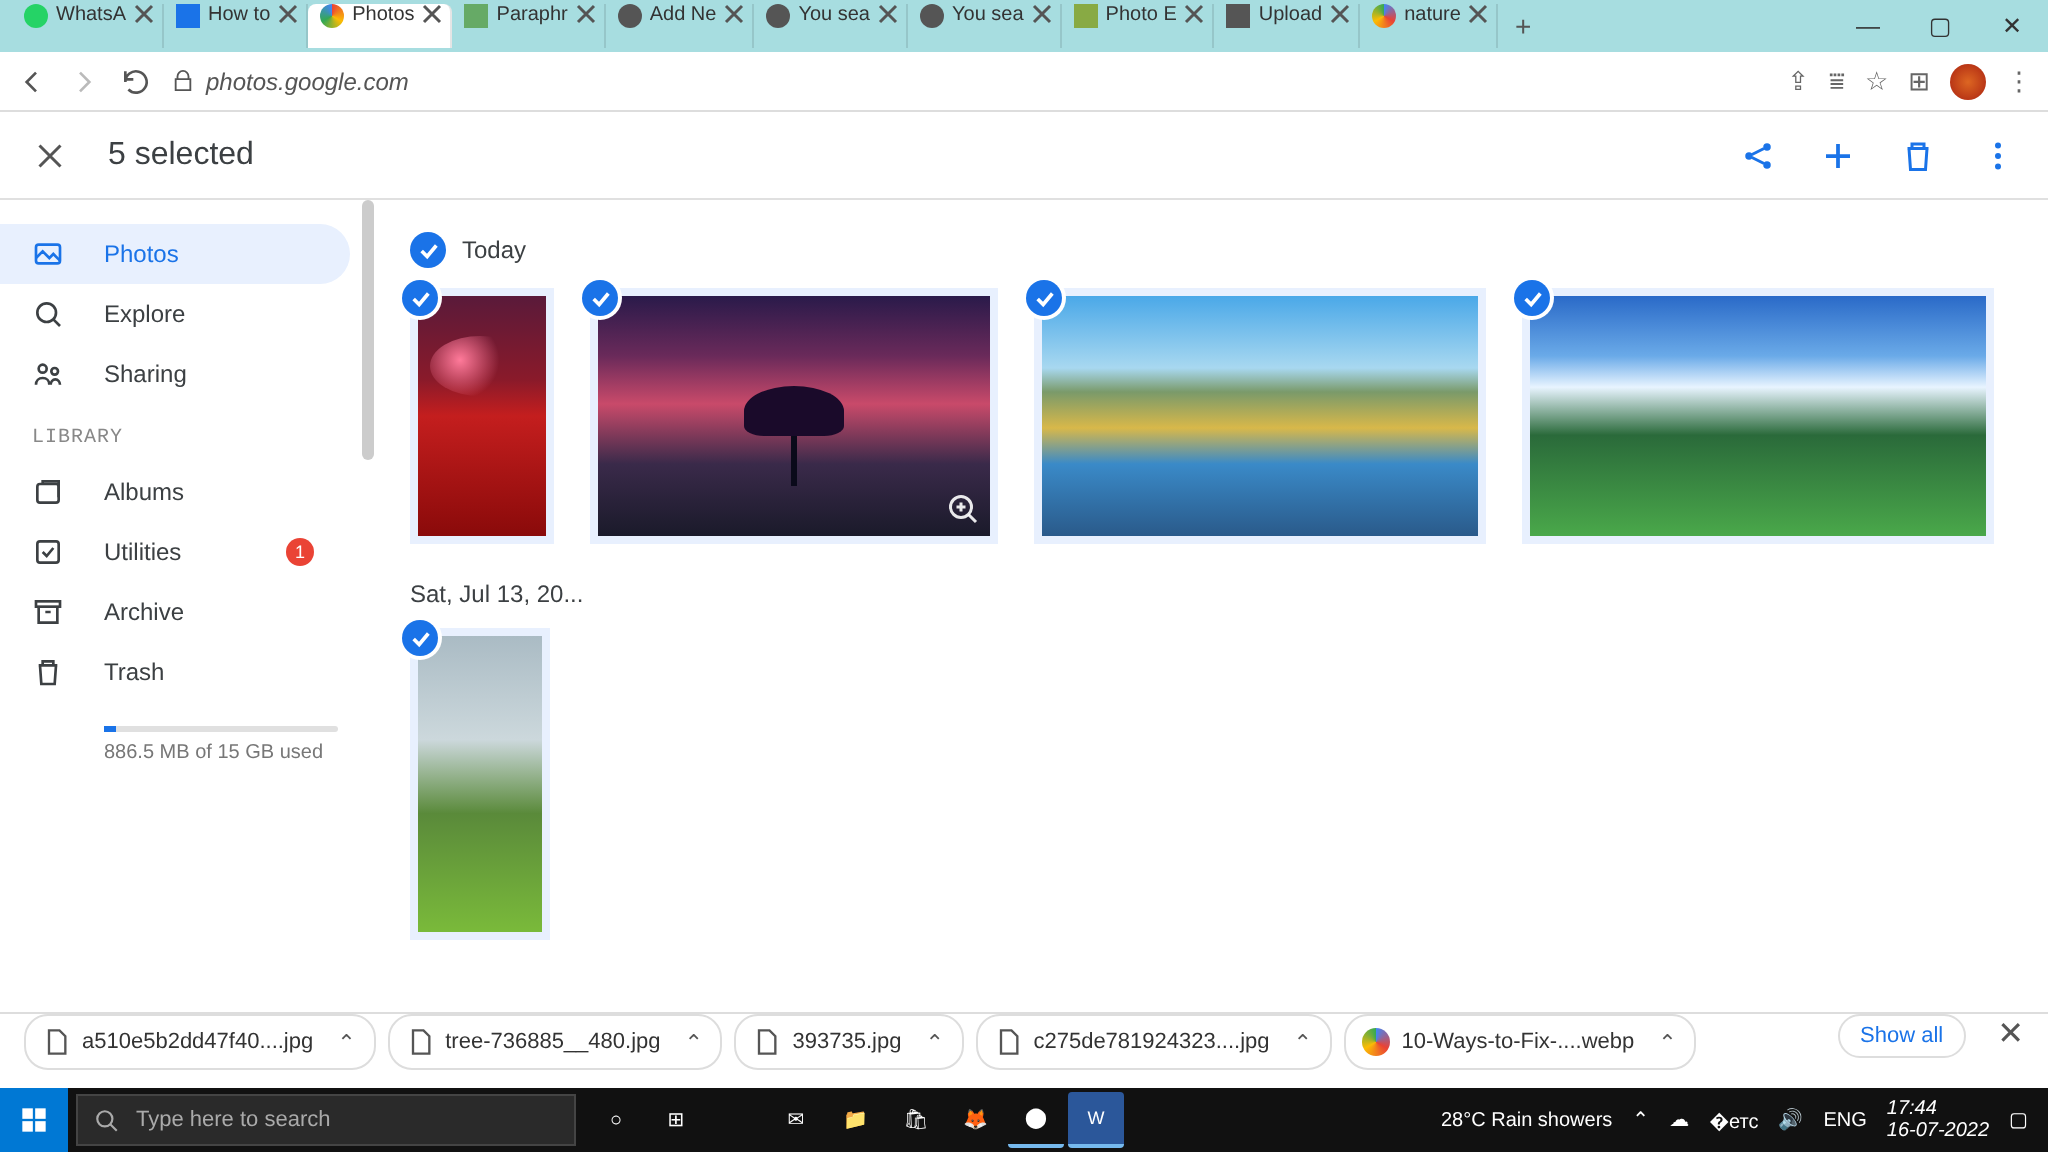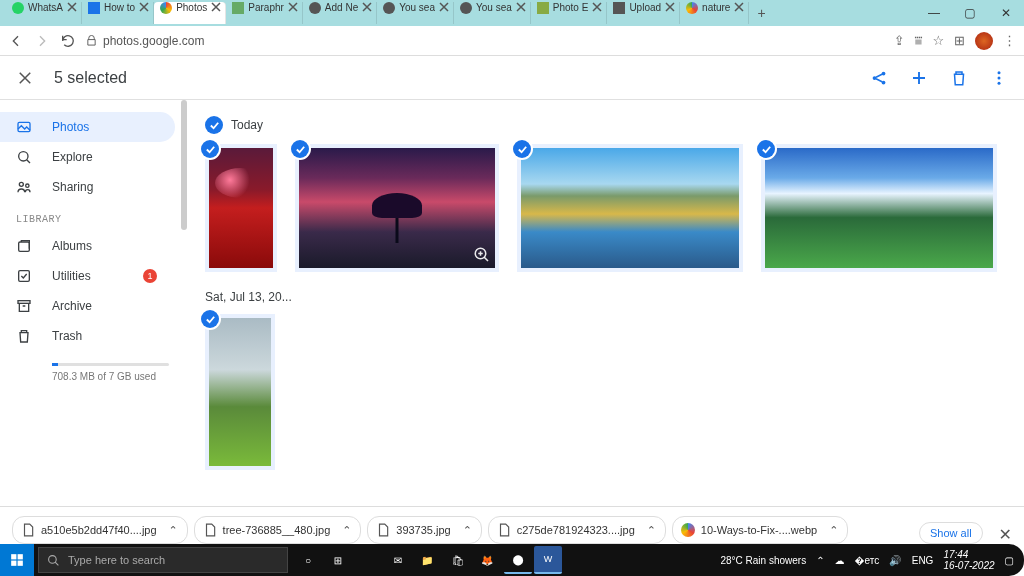--- a/index.html
+++ b/index.html
@@ -12,21 +12,21 @@
 .tab-icon { width:12px; height:12px; margin-right:4px; flex:none; }
 .tab-label { white-space:nowrap; overflow:hidden; text-overflow:ellipsis; flex:1; }
 .tab-close { width:10px; height:10px; margin-left:4px; color:#555; flex:none; }
 .newtab { margin-left:8px; color:#555; font-size:14px; }
 .winctrl { margin-left:auto; display:flex; }
 .winctrl span { width:36px; text-align:center; font-size:12px; color:#333; }
 
 
 .addrbar { height:30px; display:flex; align-items:center; padding:0 8px; gap:10px; border-bottom:1px solid #ddd; background:#fff; }
 .nav-icn { width:16px; height:16px; color:#555; }
-.url { flex:1; display:flex; align-items:center; gap:6px; font-size:12px; color:#555; }
+.url { flex:1; display:flex; align-items:center; gap:6px; font-size:12px; color:#555;font-style:italic; }
 .addr-actions { display:flex; gap:10px; align-items:center; }
 .addr-actions span { color:#666; font-size:13px; }
 .avatar { width:18px; height:18px; border-radius:50%; background:radial-gradient(circle,#d62,#a21); }
 
 
 .selhdr { height:44px; display:flex; align-items:center; padding:0 16px; border-bottom:1px solid #e0e0e0; }
 .selhdr-close { width:18px; height:18px; color:#555; margin-right:20px; }
 .selhdr-title { font-size:16px; color:#3c4043; }
 .selhdr-actions { margin-left:auto; display:flex; gap:22px; }
 .selhdr-actions svg { width:18px; height:18px; color:#1a73e8; }
@@ -63,29 +63,29 @@
 .t1::after{content:"";position:absolute;left:6px;top:20px;width:50px;height:30px;background:radial-gradient(circle at 30% 40%,#ff7a9a 0%,transparent 50%);border-radius:50%;}
 .t2 { width:196px; background:linear-gradient(180deg,#2a1a4a 0%,#6a2a5a 25%,#c94a6a 45%,#3a2a4a 70%,#1a1a2a 100%); position:relative; }
 .t2::before{content:"";position:absolute;left:50%;bottom:25px;width:3px;height:30px;background:#0a0a1a;transform:translateX(-50%);}
 .t2::after{content:"";position:absolute;left:50%;bottom:50px;width:50px;height:25px;background:#1a0a2a;border-radius:50% 50% 20% 20%;transform:translateX(-50%);}
 .t3 { width:218px; background:linear-gradient(180deg,#4aa8e8 0%,#a8d8f0 30%,#7a9a6a 40%,#d8b84a 55%,#3a8ac8 70%,#2a5a8a 100%); }
 .t4 { width:228px; background:linear-gradient(180deg,#2a6ac8 0%,#6aaae8 25%,#e8f4ff 38%,#2a6a3a 58%,#4aa84a 100%); }
 .t5 { width:62px; height:148px; background:linear-gradient(180deg,#aabbc4 0%,#ccd8dc 35%,#5a8a3a 60%,#7aba3a 100%); }
 .zoom-overlay { position:absolute; right:8px; bottom:8px; width:18px; height:18px; color:rgba(255,255,255,0.9); }
 
 
-.dlshelf { position:absolute; left:0; right:0; bottom:32px; height:38px; border-top:1px solid #ddd; display:flex; align-items:flex-end; padding:0 12px; gap:6px; background:#fff; }
+.dlshelf { position:absolute; left:0; right:0; bottom:32px; height:38px; border-top:1px solid #ddd; display:flex; align-items:flex-start; padding:0 12px; gap:6px; background:#fff; }
 .dl { display:flex; align-items:center; height:28px; border:1px solid #ddd; border-radius:12px; padding:0 8px; font-size:11px; color:#333; gap:6px; }
 .dl .file-icon { width:14px; height:14px; color:#555; }
 .dl .chev { width:10px; color:#555; margin-left:6px; }
 .showall { margin-left:auto; color:#1a73e8; font-size:11px; border:1px solid #ddd; border-radius:12px; padding:4px 10px; }
 .dl-close { margin-left:10px; color:#555; }
 
 
-.taskbar { position:absolute; left:0; right:0; bottom:0; height:32px; background:#111; display:flex; align-items:center; color:#fff; font-size:10px;border-radius:15px; }
+.taskbar { position:absolute; left:0; right:0; bottom:0; height:32px; background:#111; display:flex; align-items:center; color:#fff; font-size:10px; }
 .start { width:34px; height:32px; background:#0078d4; display:flex; align-items:center; justify-content:center; }
 .search { width:250px; height:26px; background:#2a2a2a; border:1px solid #444; margin-left:4px; display:flex; align-items:center; padding-left:8px; gap:8px; color:#aaa; font-size:11px; }
 .tray { margin-left:auto; display:flex; align-items:center; gap:10px; padding-right:10px; }
 .tray-txt { font-size:10px; line-height:1.1;font-style:italic; }
 .task-apps { display:flex; gap:2px; margin-left:6px; }
 .task-apps span { width:28px; height:28px; display:flex; align-items:center; justify-content:center; border-radius:2px; }
 .task-apps .active-app { border-bottom:2px solid #76b9ed; }
 
 svg { display:block; }
 </style>
@@ -273,21 +273,21 @@
     <div class="navitem">
         <svg viewBox="0 0 24 24">
           <path d="M5 7h14M8 7V4h8v3M6 7l1 14h10l1-14" stroke="currentColor" stroke-width="2" fill="none"></path>
         </svg>
         <span>Trash</span>
       </div>
     <div class="storage">
       <div class="storage-bar">
           <div class="storage-fill"></div>
         </div>
-      <div class="storage-txt">708.3 MB of 7 GB used</div>
+      <div class="storage-txt">886.5 MB of 15 GB used</div>
     </div>
     <div class="sidebar-scroll">
         <div class="sidebar-thumb"></div>
       </div>
   </div>
 
   <div class="content">
     <div class="date-hdr">
       <span class="chk">
           <svg viewBox="0 0 12 12">

